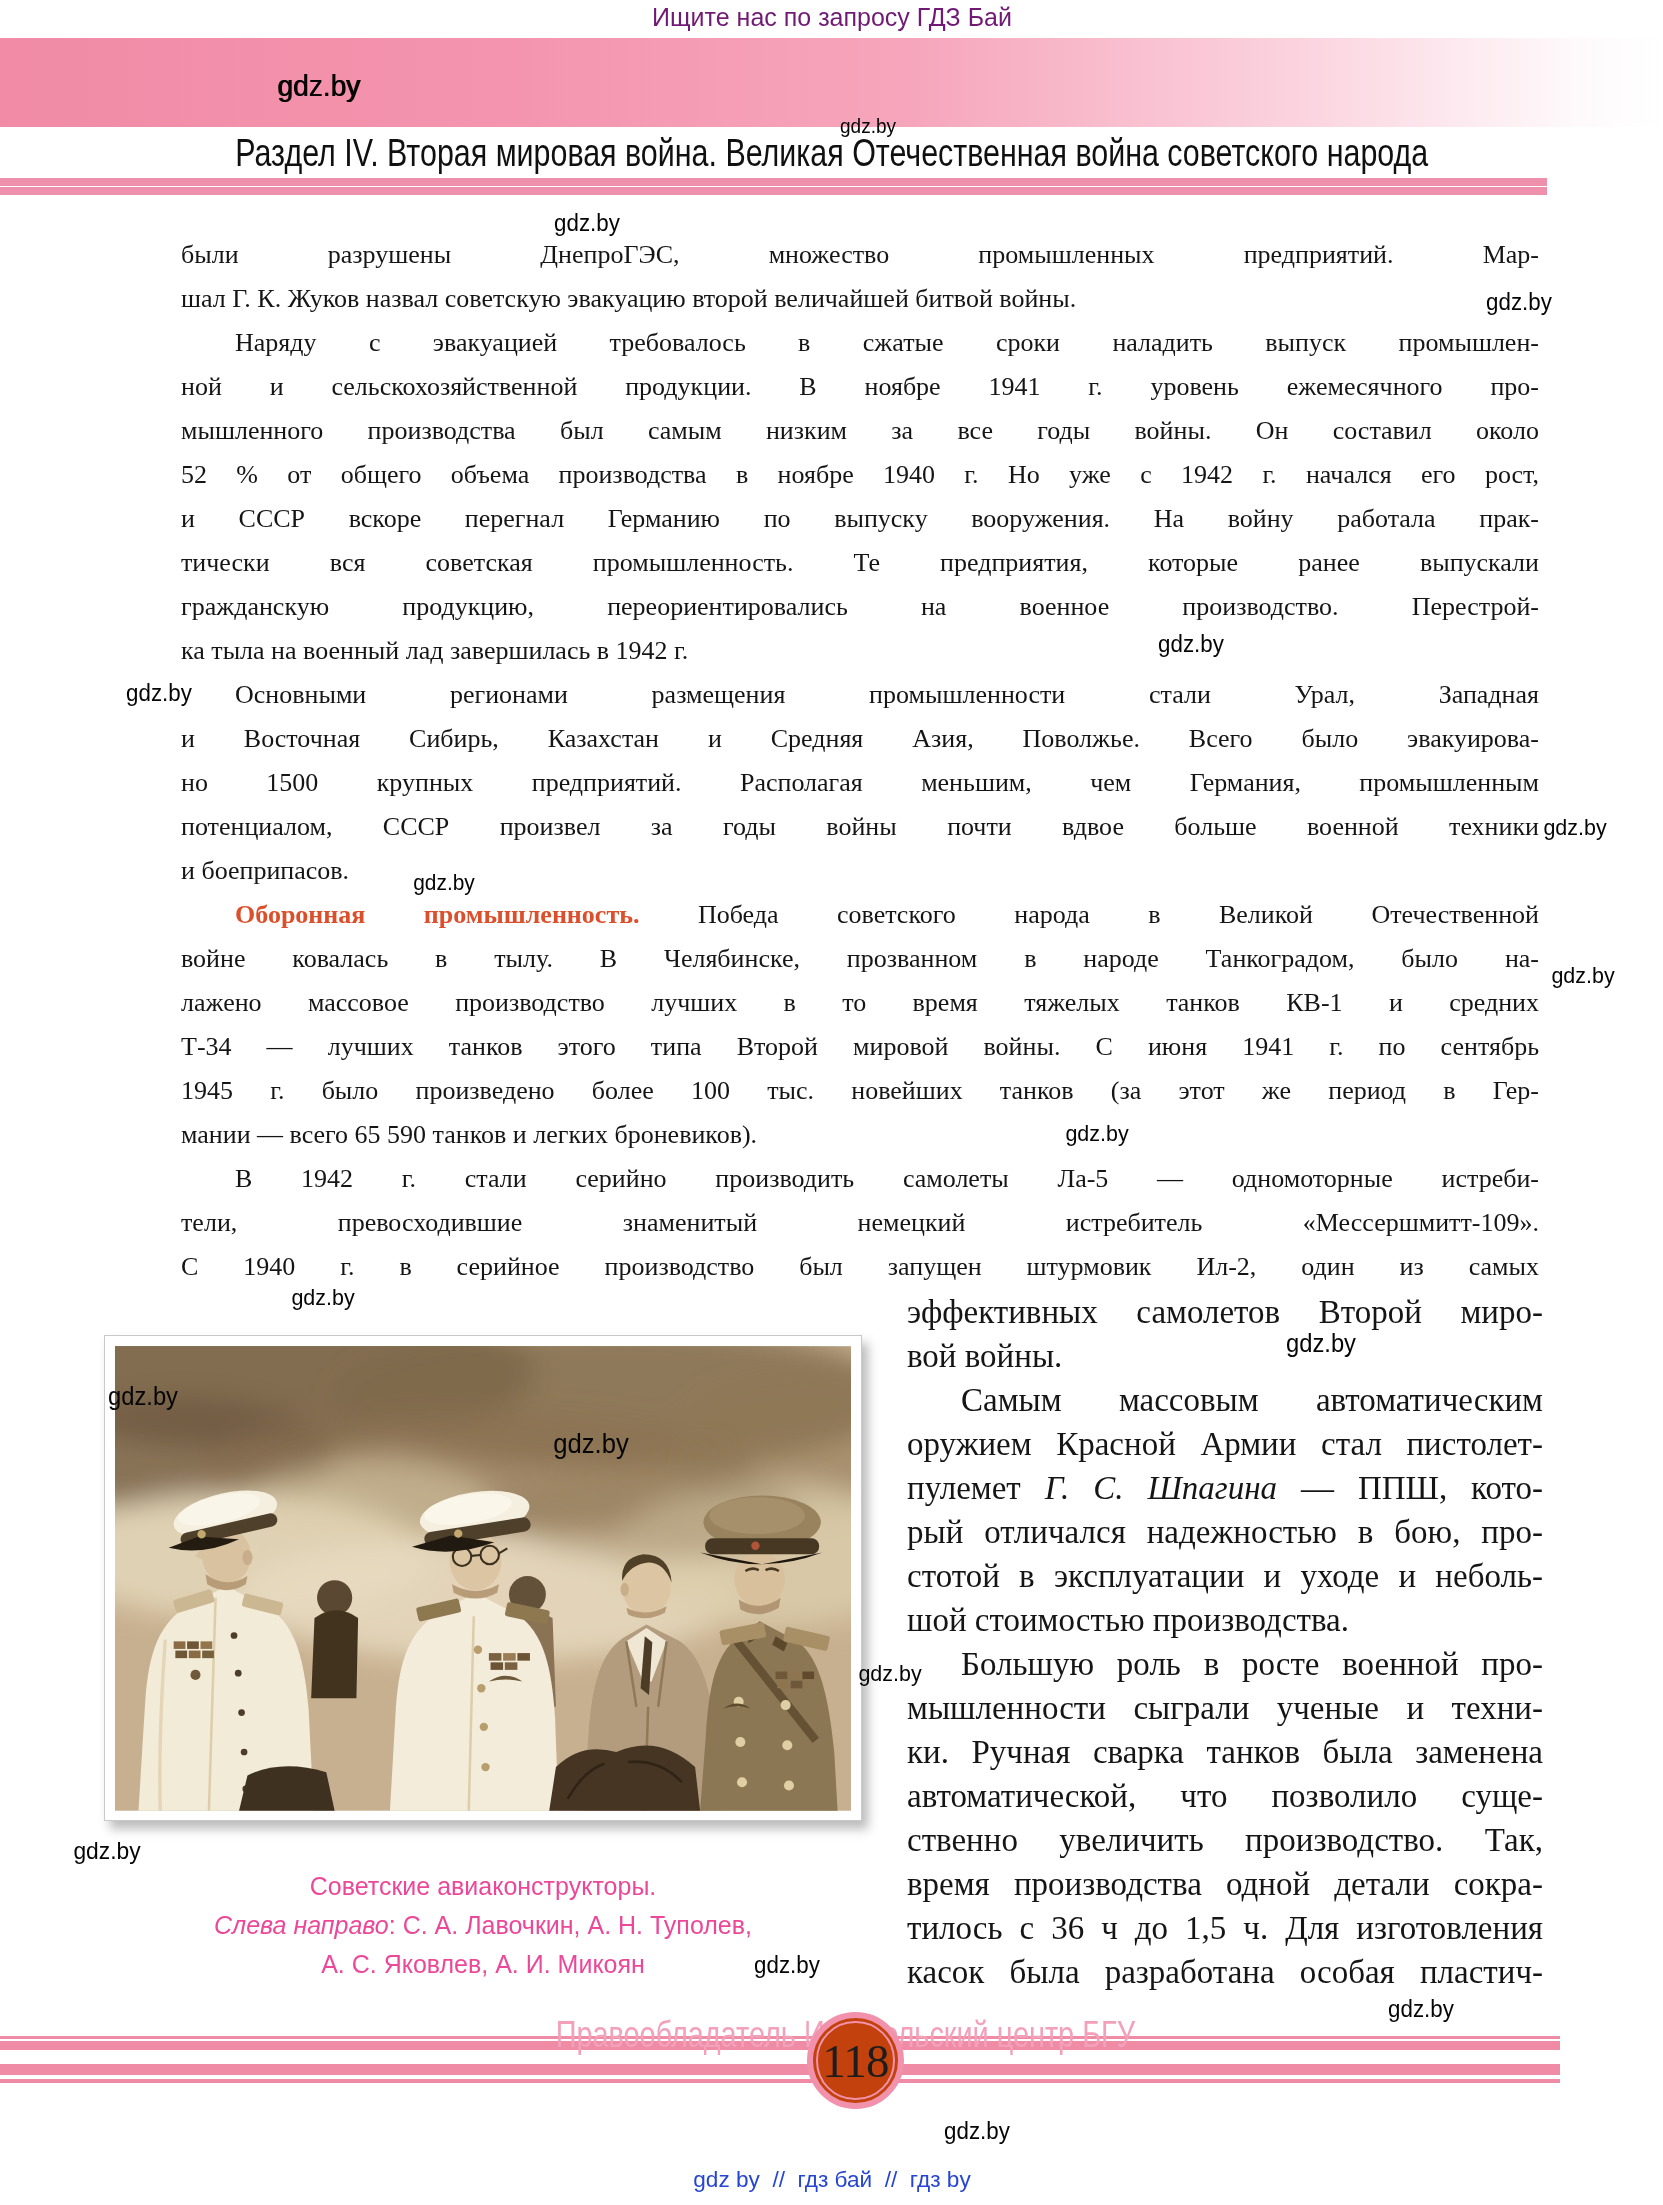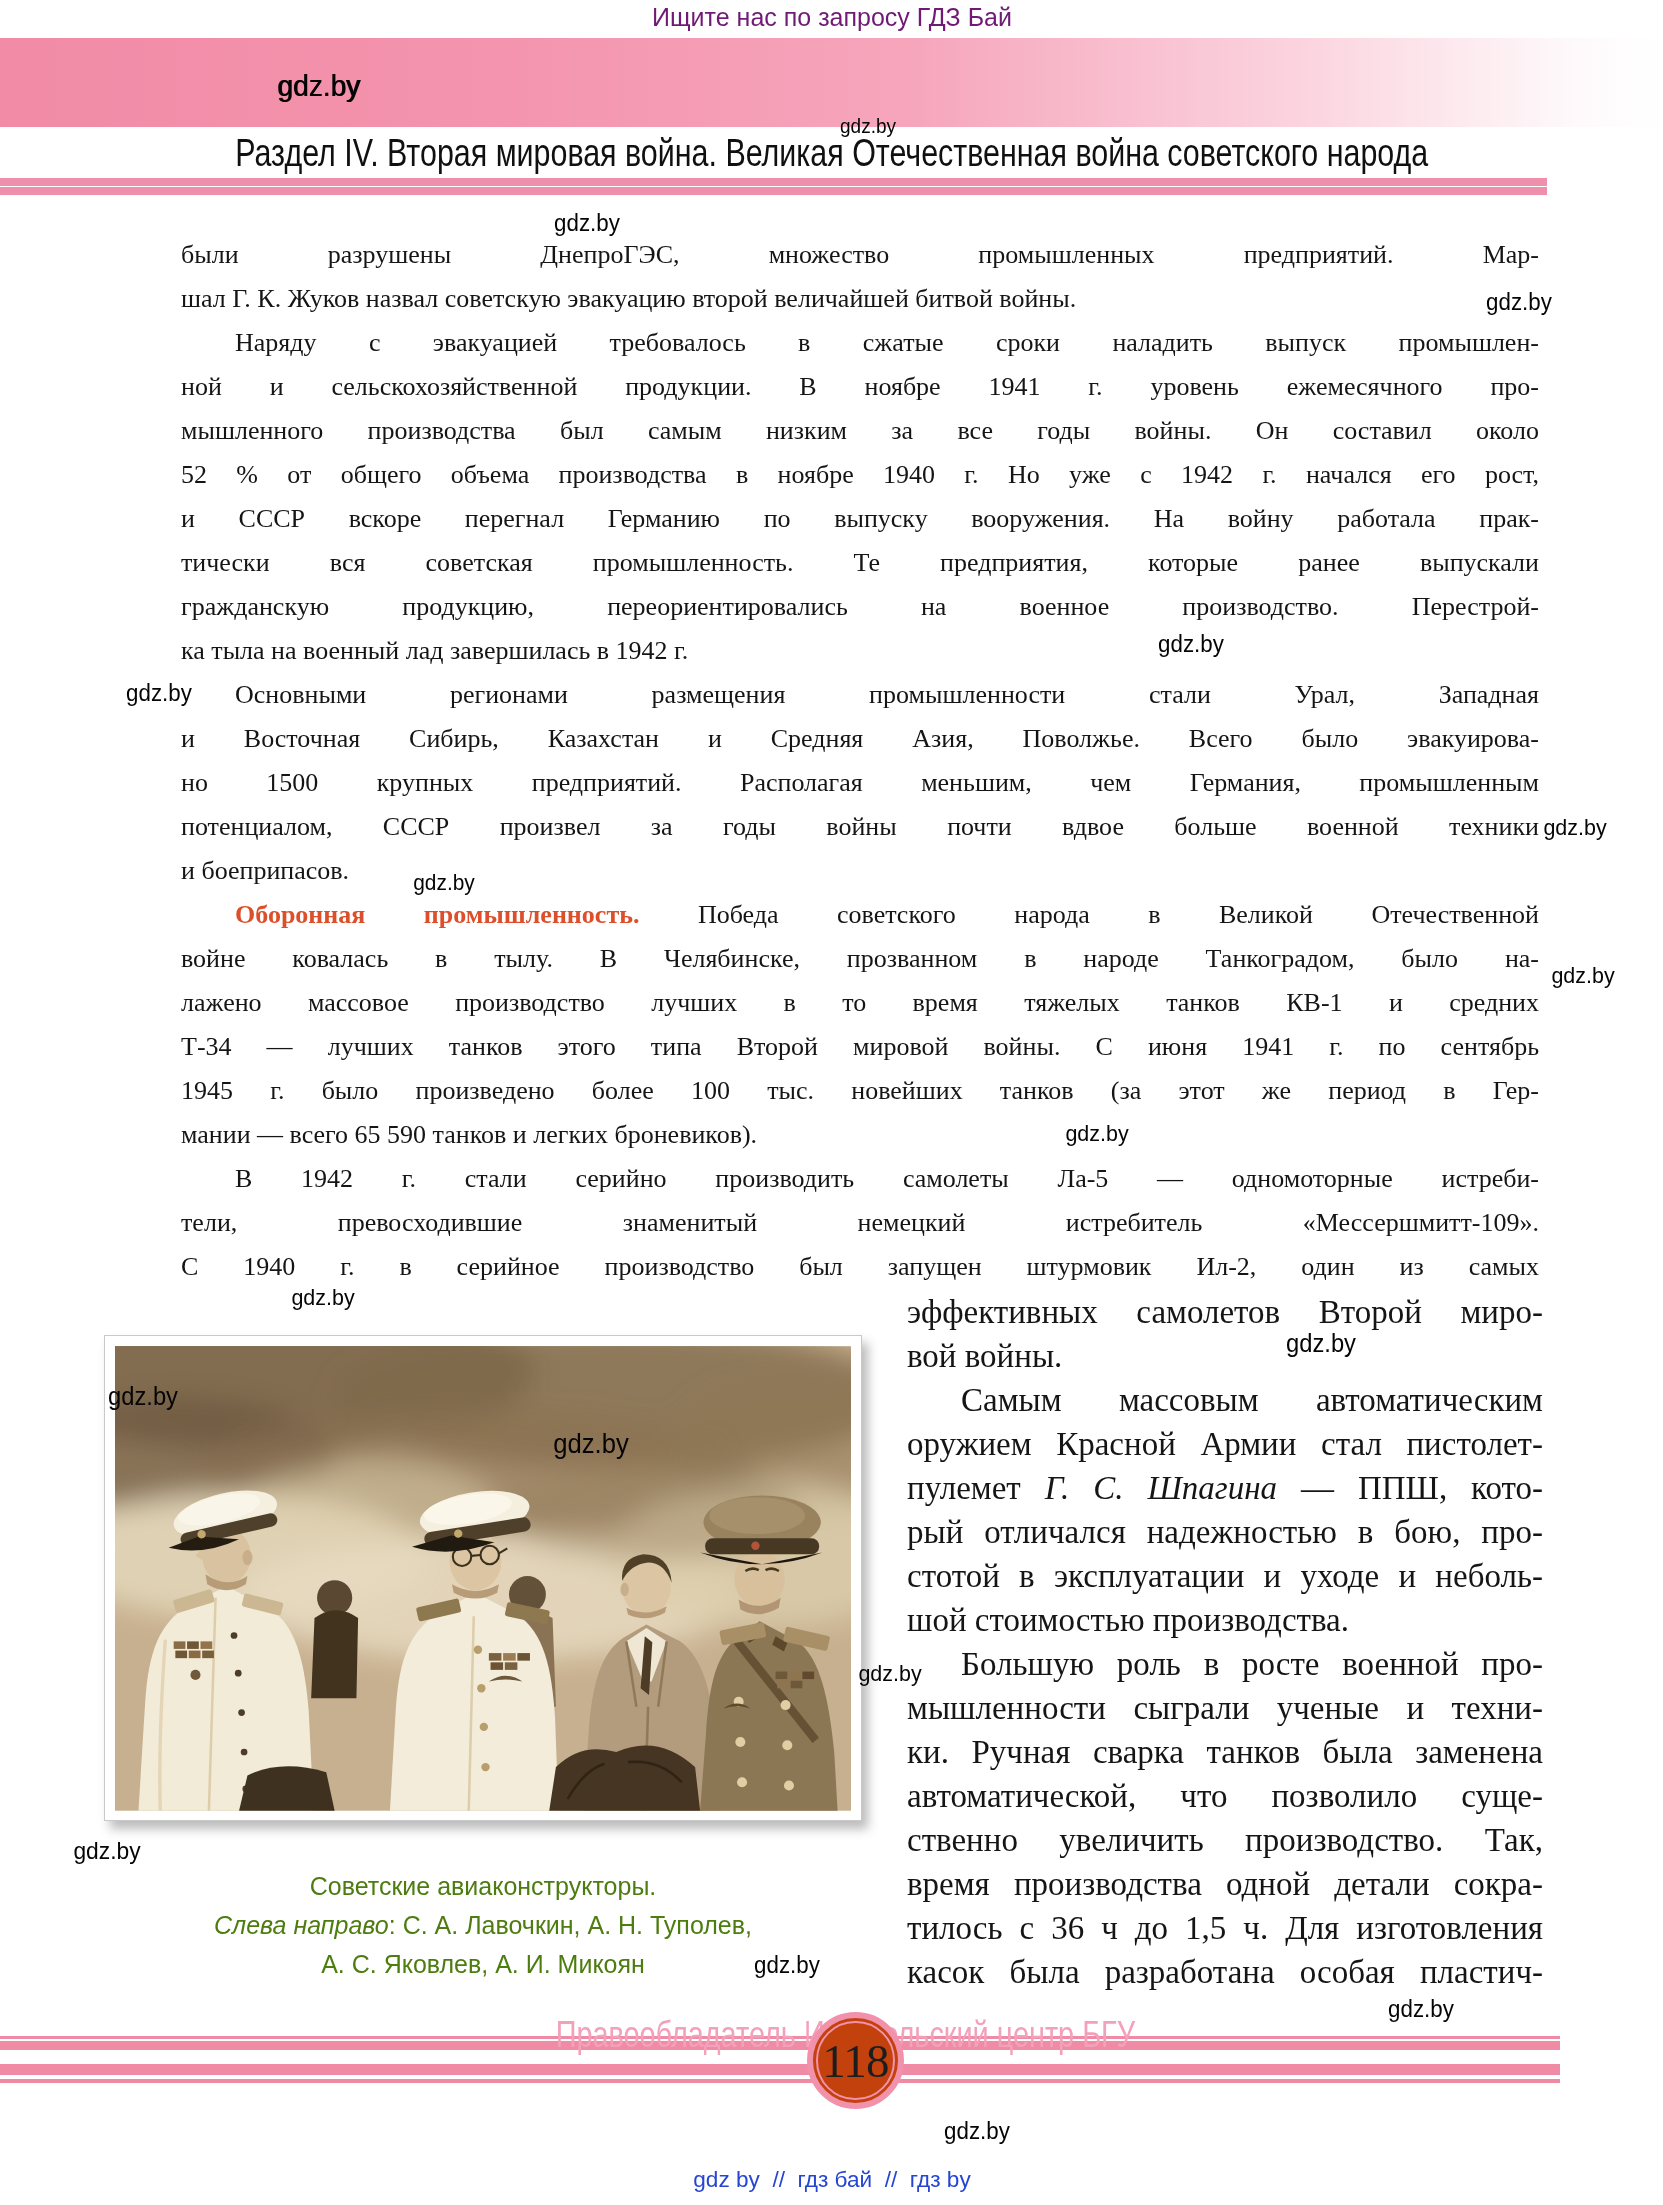--- a/index.html
+++ b/index.html
@@ -35,21 +35,21 @@
   .it{font-style:italic;text-align:center;}
 
   
   .photo-frame{position:absolute;left:104px;top:1335px;width:758px;height:486px;
                background:#fff;border:0.8px solid #c9c9c9;box-sizing:border-box;padding:10px;
                box-shadow:5.9px 7.5px 10px rgba(60,60,60,.35);}
   .photo-frame svg{display:block;}
 
   
   .caption{position:absolute;left:104px;top:1867px;width:758px;text-align:center;
-           font-family:"Liberation Sans",sans-serif;font-size:25px;line-height:39px;color:#4d7c0f;}
+           font-family:"Liberation Sans",sans-serif;font-size:25px;line-height:39px;color:#ec4899;}
 
   
   .f-rule{position:absolute;left:0;background:#ef8ba5;}
   .copyright{position:absolute;left:13.4px;top:2014px;width:1664px;text-align:center;z-index:2;}
   .copyright .cond{font-size:37px;color:#f3a0ba;}
   .badge{position:absolute;left:807px;top:2012px;width:97px;height:97px;z-index:3;
          background:#c2410c;border:6.7px solid #f191ab;border-radius:50%;box-sizing:border-box;}
   .badge-inner{position:absolute;inset:3.4px;border:2.5px solid #f191ab;border-radius:50%;
                display:flex;align-items:center;justify-content:center;}
   .badge-num{font-family:"Liberation Serif",serif;font-size:47px;color:#1d1d1d;letter-spacing:-0.8px;}

